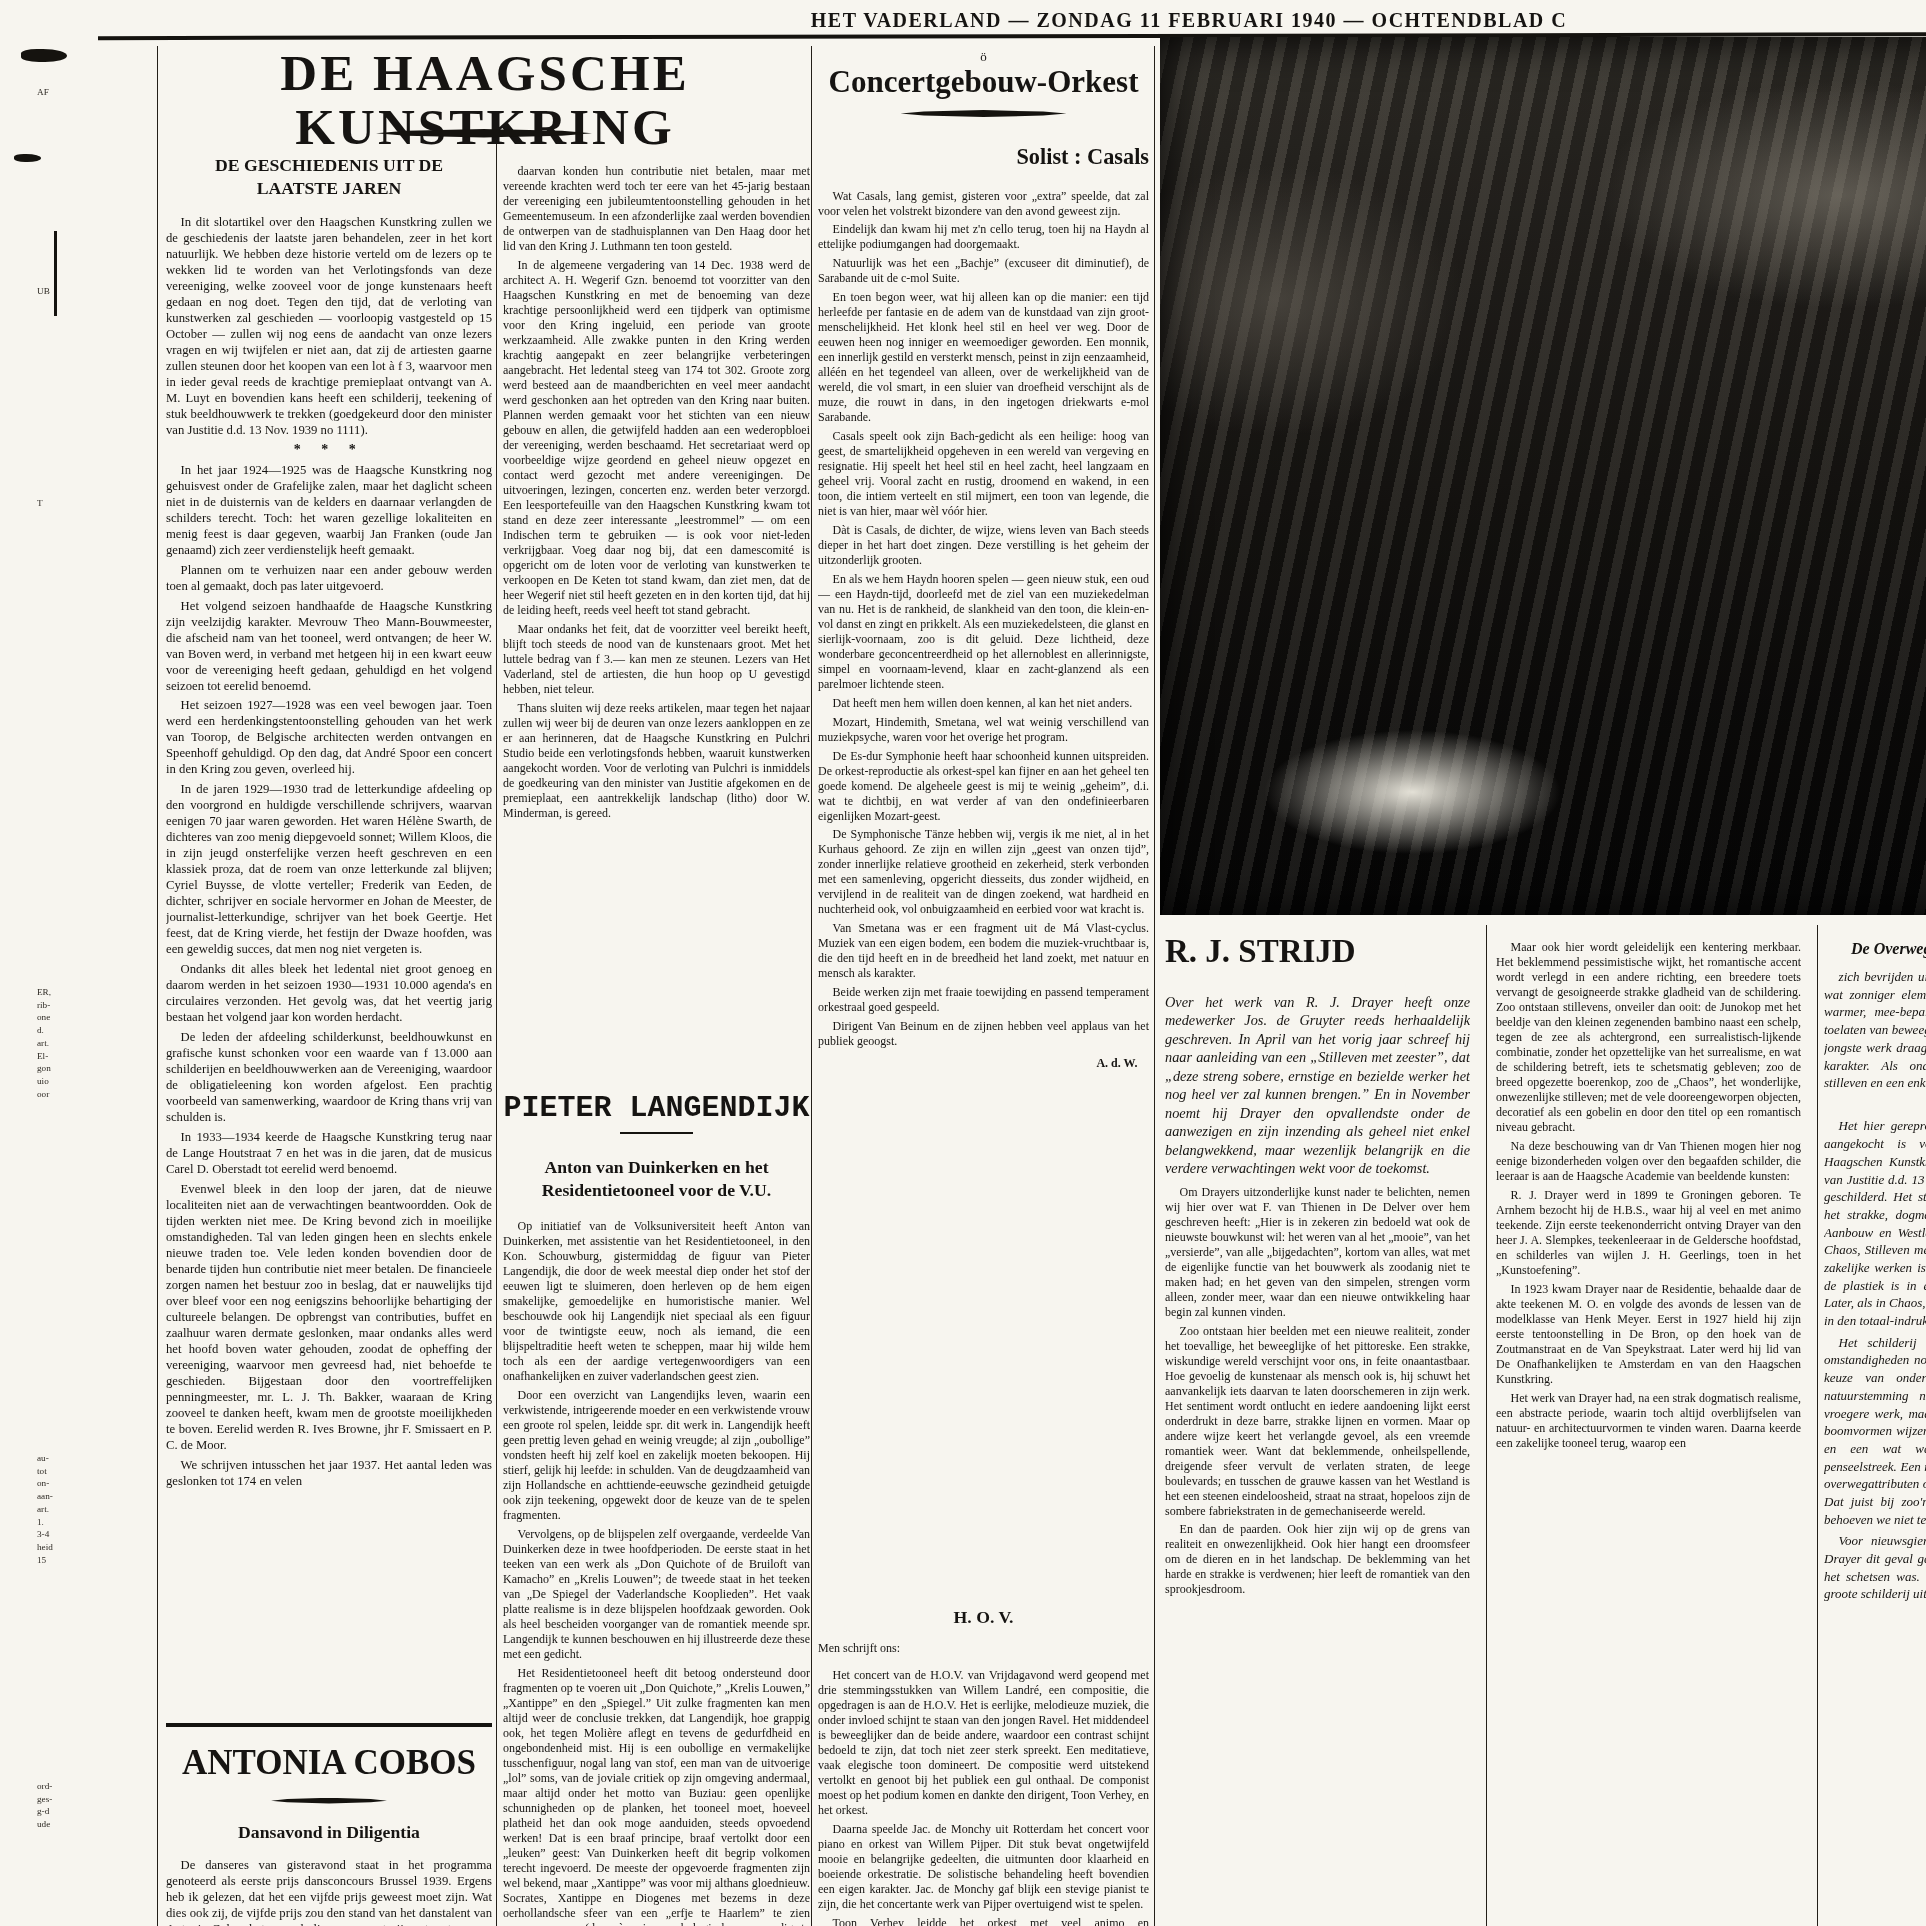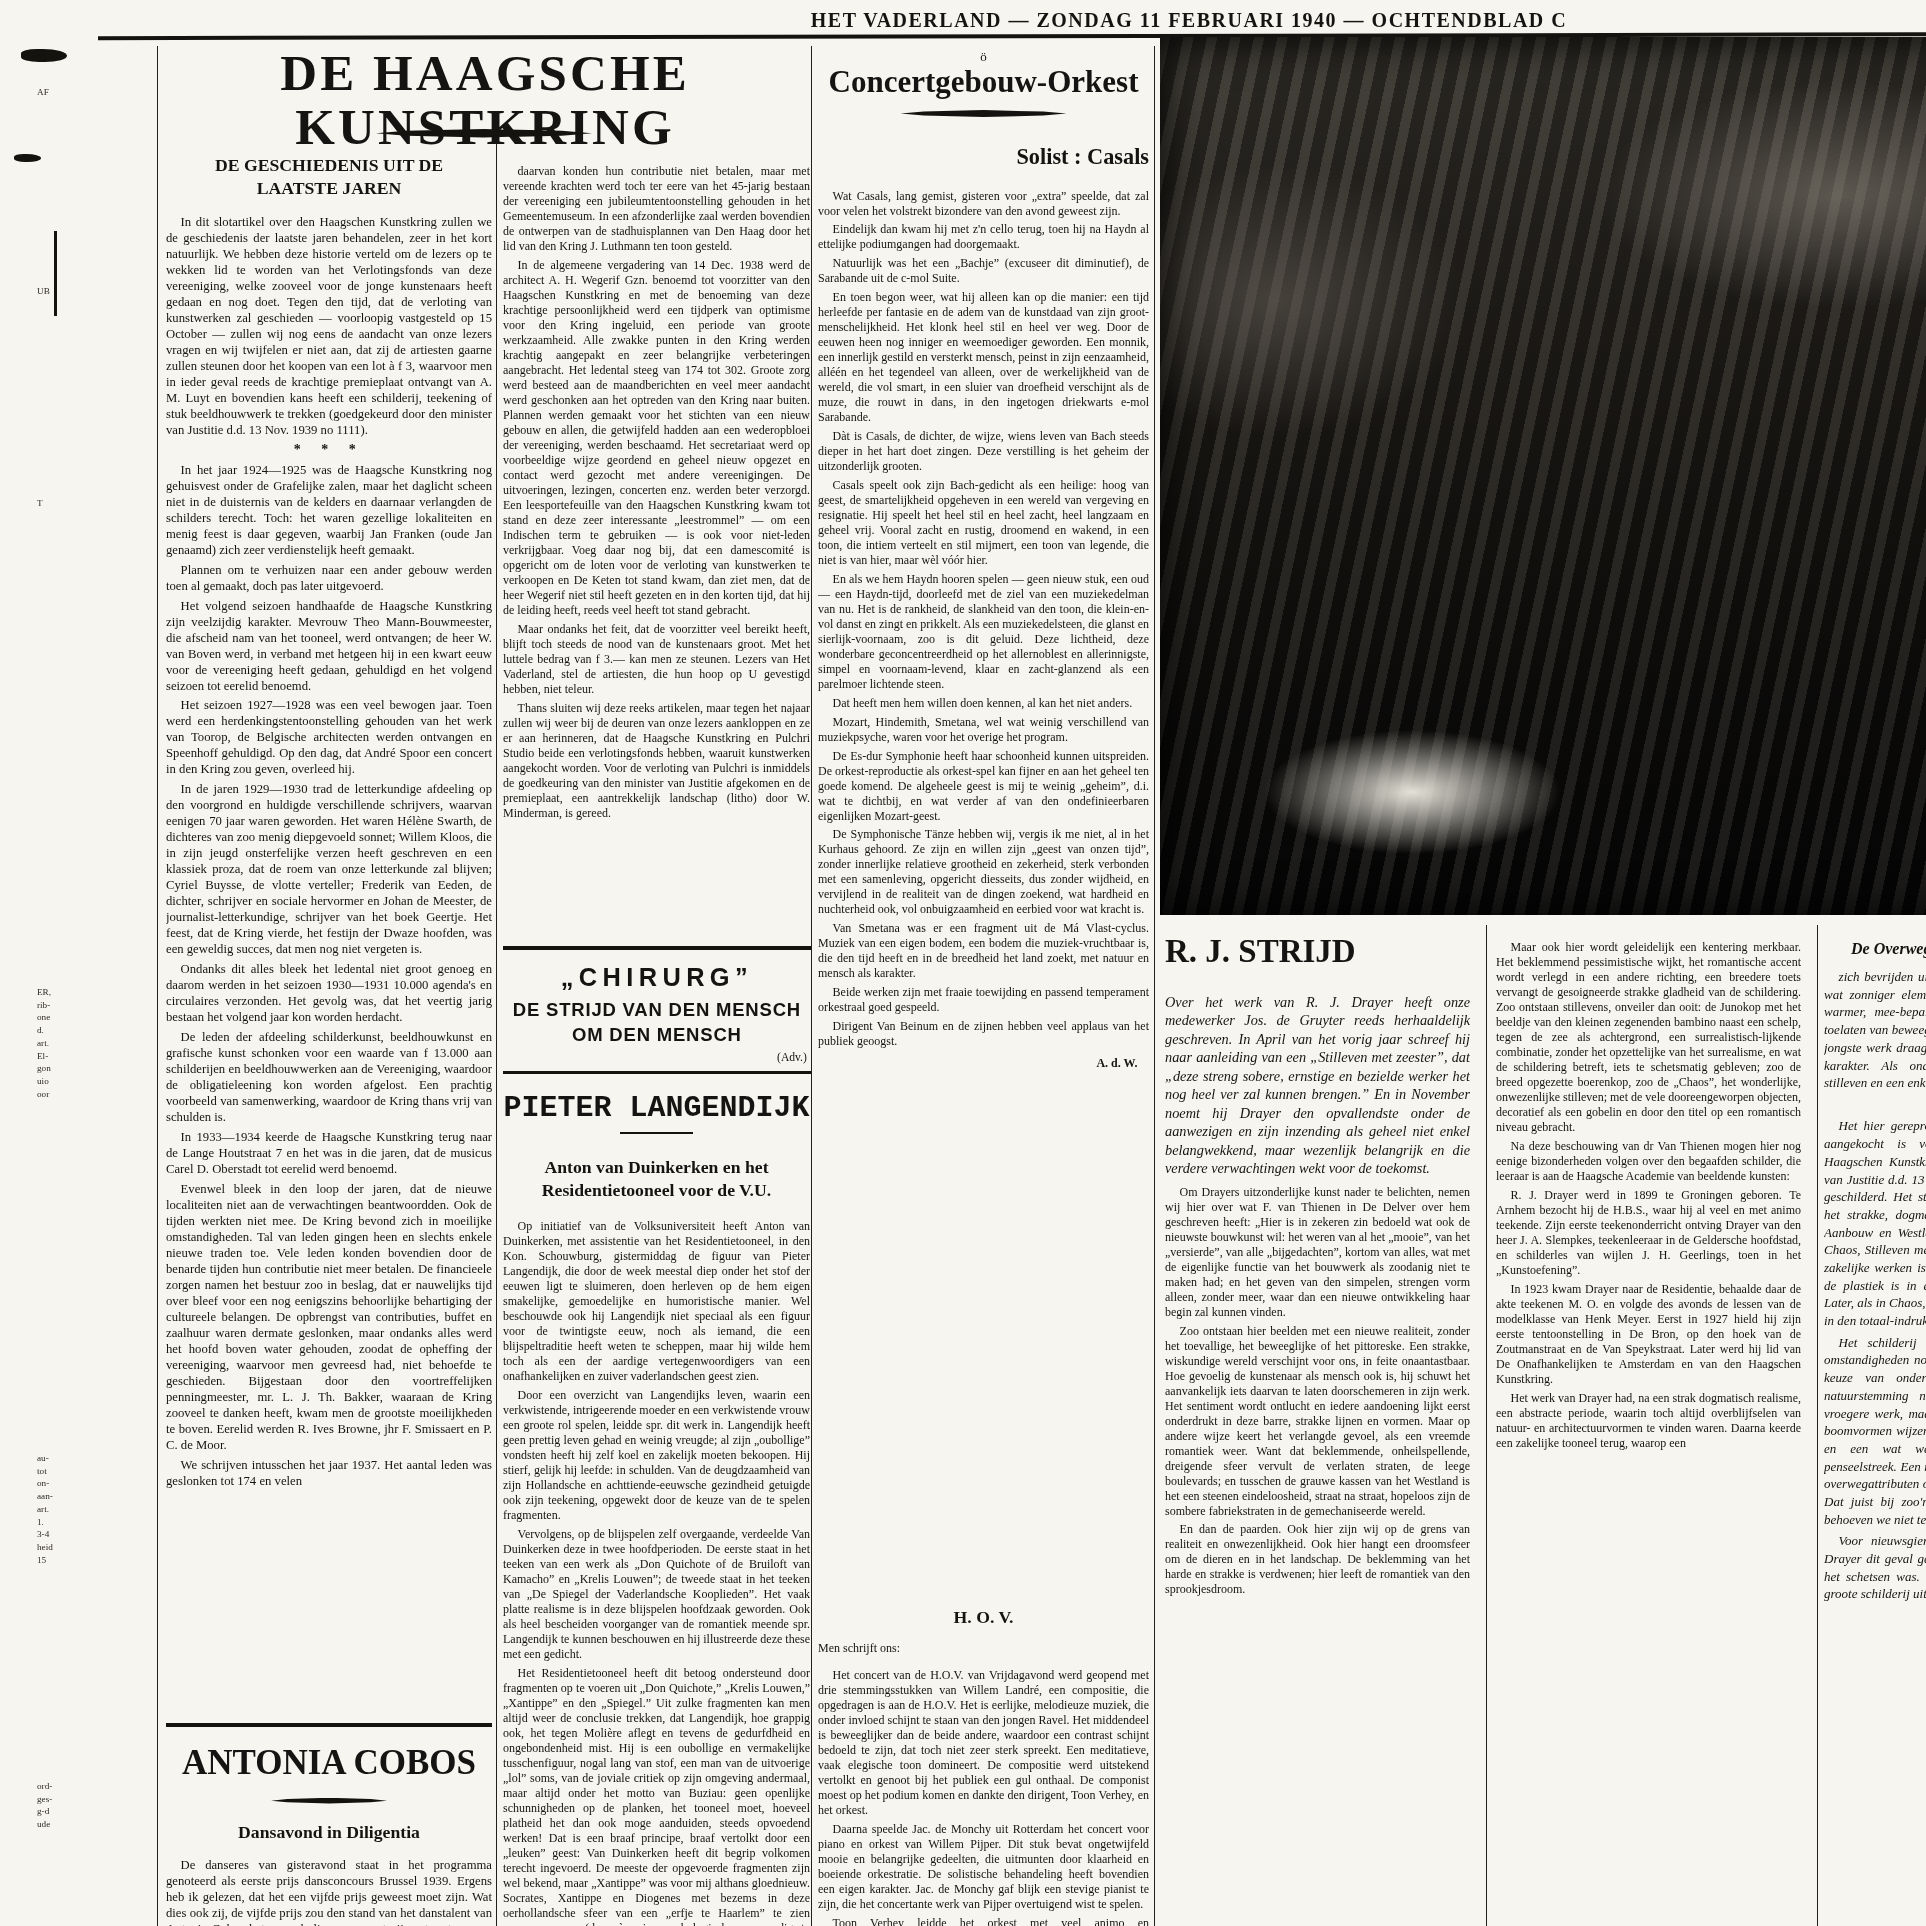--- a/index.html
+++ b/index.html
@@ -128,26 +128,20 @@
     <div class="rule" style="height:3.5px;width:100%;"></div>
     <div class="headline-md center" style="margin-top:18.5px;font-size:35px;">ANTONIA COBOS</div>
     <div class="diamond" style="width:116px;height:5.8px;margin:16px auto 0;"></div>
     <div class="subhead" style="margin-top:17.7px;">Dansavond in Diligentia</div>
     <div class="bodycol fsA" style="margin-top:13px;max-height:663px;overflow:hidden;">
         <p class="para">De danseres van gisteravond staat in het programma genoteerd als eerste prijs dansconcours Brussel 1939. Ergens heb ik gelezen, dat het een vijfde prijs geweest moet zijn. Wat dies ook zij, de vijfde prijs zou den stand van het danstalent van Antonia Cobos beter symboliseeren; want zij vertoont zoo nu en dan wel iets aardigs, maar het ensemble is uiterst rommelig en onaf. Het grootste deel van haar repertoire bestaat uit Spaansche (tenminste de muziek) dansen.</p>
       </div>
 
   </div>
 
-  <div class="abs adbox" style="left:503px;top:946px;width:300px;">
-    <div class="t1">„CHIRURG”</div>
-    <div class="t2">DE STRIJD VAN DEN MENSCH</div>
-    <div class="t2" style="margin-top:1.5px;">OM DEN MENSCH</div>
-    <div class="adv">(Adv.)</div>
-  </div>
 
   <div class="abs" style="left:503px;top:1093px;width:307px;">
     <div class="headline-md center" style="font-size:30px;font-family:Liberation Mono, monospace;">PIETER LANGENDIJK</div>
     <div class="hr-short" style="width:73px;"></div>
     <div class="subhead prewrap" style="margin-top:22.3px;text-align:center;">Anton van Duinkerken en het
 Residentietooneel voor de V.U.</div>
     <div class="bodycol fsB" style="margin-top:17px;max-height:1271px;overflow:hidden;">
         <p class="para">Op initiatief van de Volksuniversiteit heeft Anton van Duinkerken, met assistentie van het Residentietooneel, in den Kon. Schouwburg, gistermiddag de figuur van Pieter Langendijk, die door de week meestal diep onder het stof der eeuwen ligt te sluimeren, doen herleven op de hem eigen smakelijke, gemoedelijke en humoristische manier. Wel beschouwde ook hij Langendijk niet speciaal als een figuur voor de twintigste eeuw, noch als iemand, die een blijspeltraditie heeft weten te scheppen, maar hij wilde hem toch als een der aardige vertegenwoordigers van een onafhankelijken en zuiver vaderlandschen geest zien.</p>
         <p class="para">Door een overzicht van Langendijks leven, waarin een verkwistende, intrigeerende moeder en een verkwistende vrouw een groote rol spelen, leidde spr. dit werk in. Langendijk heeft geen prettig leven gehad en weinig vreugde; al zijn „oubollige” vondsten heeft hij zelf koel en zakelijk moeten bekoopen. Hij stierf, gelijk hij leefde: in schulden. Van de deugdzaamheid van zijn Hollandsche en achttiende-eeuwsche gezindheid getuigde ook zijn teekening, opgewekt door de keuze van de te spelen fragmenten.</p>
         <p class="para">Vervolgens, op de blijspelen zelf overgaande, verdeelde Van Duinkerken deze in twee hoofdperioden. De eerste staat in het teeken van een werk als „Don Quichote of de Bruiloft van Kamacho” en „Krelis Louwen”; de tweede staat in het teeken van „De Spiegel der Vaderlandsche Kooplieden”. Het vaak platte realisme is in deze blijspelen hoofdzaak geworden. Ook als heel bescheiden voorganger van de romantiek meende spr. Langendijk te kunnen beschouwen en hij illustreerde deze these met een gedicht.</p>
@@ -159,22 +153,22 @@
   <div class="abs" style="left:818px;top:49px;width:331px;">
     <div class="ornament">ö</div>
     <div class="headline-lg">Concertgebouw-Orkest</div>
     <div class="diamond" style="width:166px;height:7px;margin:11.6px auto 0;"></div>
     <div class="subhead2" style="margin-top:27px;">Solist : Casals</div>
     <div class="bodycol fsB" style="margin-top:18.5px;max-height:1317px;overflow:hidden;">
         <p class="para">Wat Casals, lang gemist, gisteren voor „extra” speelde, dat zal voor velen het volstrekt bizondere van den avond geweest zijn.</p>
         <p class="para">Eindelijk dan kwam hij met z'n cello terug, toen hij na Haydn al ettelijke podiumgangen had doorgemaakt.</p>
         <p class="para">Natuurlijk was het een „Bachje” (excuseer dit diminutief), de Sarabande uit de c-mol Suite.</p>
         <p class="para">En toen begon weer, wat hij alleen kan op die manier: een tijd herleefde per fantasie en de adem van de kunstdaad van zijn groot-menschelijkheid. Het klonk heel stil en heel ver weg. Door de eeuwen heen nog inniger en weemoediger geworden. Een monnik, een innerlijk gestild en versterkt mensch, peinst in zijn eenzaamheid, alléén en het tegendeel van alleen, over de werkelijkheid van de wereld, die vol smart, in een sluier van droefheid verschijnt als de muze, die rouwt in dans, in den ingetogen driekwarts e-mol Sarabande.</p>
+        <p class="para">Casals speelt ook zijn Bach-gedicht als een heilige: hoog van geest, de smartelijkheid opgeheven in een wereld van vergeving en resignatie. Hij speelt het heel stil en heel zacht, heel langzaam en geheel vrij. Vooral zacht en rustig, droomend en wakend, in een toon, die intiem verteelt en stil mijmert, een toon van legende, die niet is van hier, maar wèl vóór hier.</p>
         <p class="para">Dàt is Casals, de dichter, de wijze, wiens leven van Bach steeds dieper in het hart doet zingen. Deze verstilling is het geheim der uitzonderlijk grooten.</p>
-        <p class="para">Casals speelt ook zijn Bach-gedicht als een heilige: hoog van geest, de smartelijkheid opgeheven in een wereld van vergeving en resignatie. Hij speelt het heel stil en heel zacht, heel langzaam en geheel vrij. Vooral zacht en rustig, droomend en wakend, in een toon, die intiem verteelt en stil mijmert, een toon van legende, die niet is van hier, maar wèl vóór hier.</p>
         <p class="para">En als we hem Haydn hooren spelen — geen nieuw stuk, een oud — een Haydn-tijd, doorleefd met de ziel van een muziekedelman van nu. Het is de rankheid, de slankheid van den toon, die klein-en-vol danst en zingt en prikkelt. Als een muziekedelsteen, die glanst en sierlijk-voornaam, zoo is dit geluid. Deze lichtheid, deze wonderbare geconcentreerdheid op het allernoblest en allerinnigste, simpel en voornaam-levend, klaar en zacht-glanzend als een parelmoer lichtende steen.</p>
         <p class="para">Dat heeft men hem willen doen kennen, al kan het niet anders.</p>
         <p class="para">Mozart, Hindemith, Smetana, wel wat weinig verschillend van muziekpsyche, waren voor het overige het program.</p>
         <p class="para">De Es-dur Symphonie heeft haar schoonheid kunnen uitspreiden. De orkest-reproductie als orkest-spel kan fijner en aan het geheel ten goede komend. De algeheele geest is mij te weinig „geheim”, d.i. wat te dichtbij, en wat verder af van den ondefinieerbaren eigenlijken Mozart-geest.</p>
         <p class="para">De Symphonische Tänze hebben wij, vergis ik me niet, al in het Kurhaus gehoord. Ze zijn en willen zijn „geest van onzen tijd”, zonder innerlijke relatieve grootheid en zekerheid, sterk verbonden met een samenleving, opgericht diesseits, dus zonder wijdheid, en vervijlend in de realiteit van de dingen zoekend, wat hardheid en nuchterheid ook, vol onbuigzaamheid en eerbied voor wat kracht is.</p>
         <p class="para">Van Smetana was er een fragment uit de Má Vlast-cyclus. Muziek van een eigen bodem, een bodem die muziek-vruchtbaar is, die den tijd heeft en in de breedheid het land zoekt, met natuur en mensch als karakter.</p>
         <p class="para">Beide werken zijn met fraaie toewijding en passend temperament orkestraal goed gespeeld.</p>
         <p class="para">Dirigent Van Beinum en de zijnen hebben veel applaus van het publiek geoogst.</p>
       </div>
     <div class="sig">A. d. W.</div>

